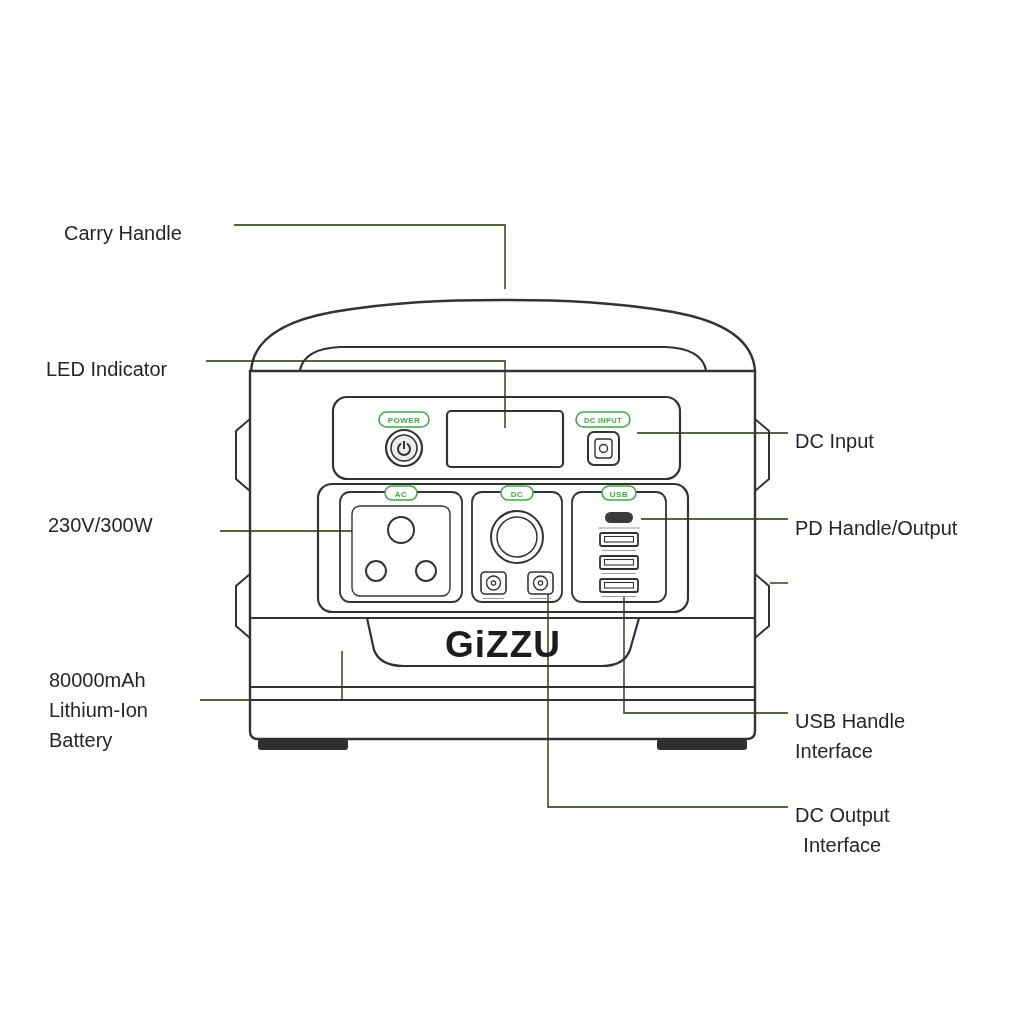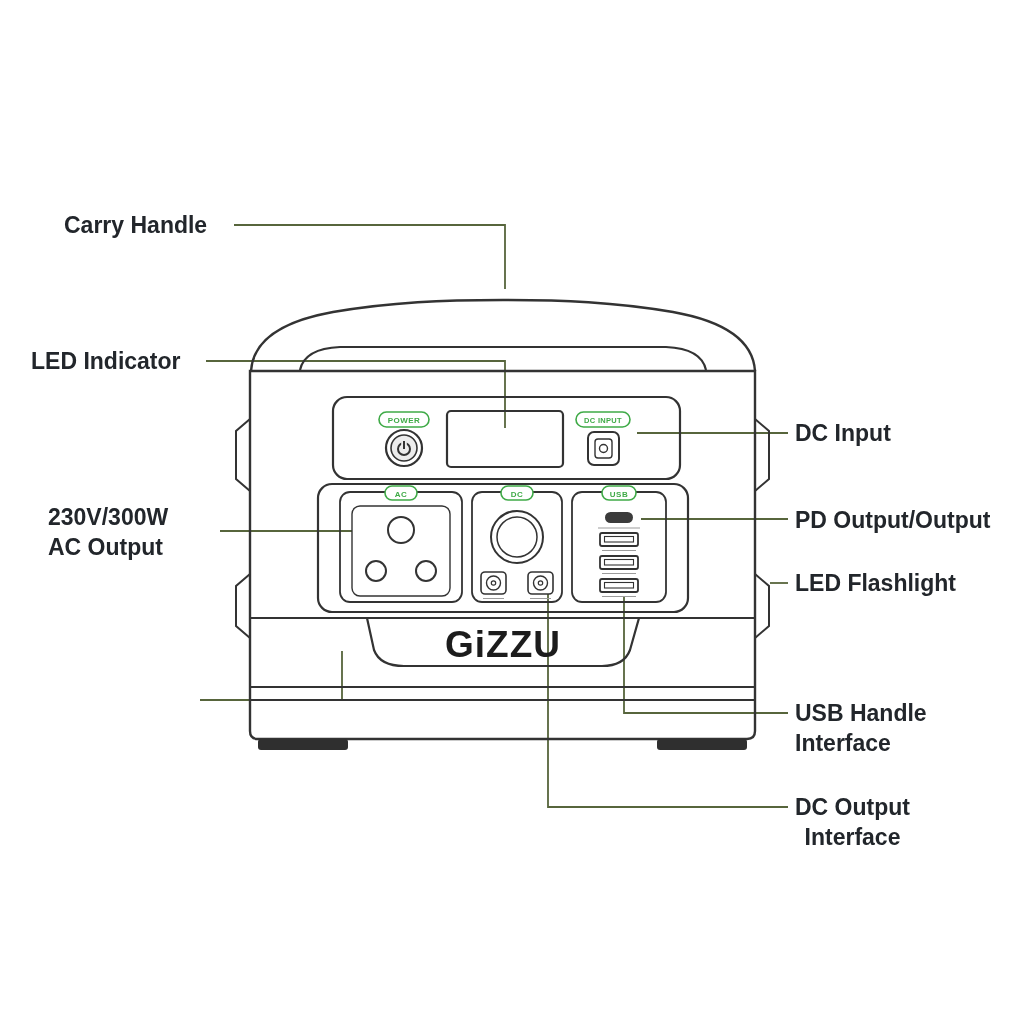--- a/index.html
+++ b/index.html
@@ -13,24 +13,25 @@
     position: relative;
     width: 1026px; height: 1026px;
     background: var(--background, #ffffff);
     overflow: hidden;
   }
   .stage svg { position: absolute; left: 0; top: 0; }
 
   .callout {
     position: absolute;
     color: var(--label-text, #22262b);
-    font-size: 23px;
-    font-weight: 700;
+    font-size: 20px;
+    font-weight: 400;
     line-height: 30px;
     white-space: nowrap;
+    margin-top: 8px;
   }
   .callout.center { text-align: left; }
   .callout span { display: block; }
 
   svg .ln     { stroke: var(--outline, #333333); }
   svg .leader { stroke: var(--leader-line, #57653c); stroke-width: 1.8; }
   svg .green-stroke { stroke: var(--accent-green, #3faa47); }
   svg .green-text   { fill: var(--accent-green, #3faa47); font-weight: 700; }
   svg .fine   { stroke: #9b9b9b; stroke-width: 1; }
   svg text    { font-family: "Liberation Sans", sans-serif; }
@@ -165,41 +166,42 @@
     <g>
       <path class="ln" fill="none" stroke-width="2.2" d="M 367 618 L 639 618 L 630 650 Q 624 666 602 666 L 404 666 Q 380 666 374 650 Z"></path>
       <text class="logo-text" x="503" y="657" font-size="37" text-anchor="middle">GiZZU</text>
     </g>
   </svg>
 
   <div class="callout" style="left:64px; top:210px;">
     <span>Carry Handle</span>
   </div>
 
-  <div class="callout" style="left:31px; top:346px;">
+  <div class="callout" style="left:46px; top:346px;">
     <span>LED Indicator</span>
   </div>
 
   <div class="callout center" style="left:48px; top:502px; width:165px;">
     <span>230V/300W</span>
-    <span>AC Output</span>
-  </div>
-
+  </div>
+
+  <div class="callout" style="left:49px; top:657px;">
+    <span>80000mAh</span>
+    <span>Lithium-Ion</span>
+    <span>Battery</span>
+  </div>
 
   <div class="callout" style="left:795px; top:418px;">
     <span>DC Input</span>
   </div>
 
   <div class="callout" style="left:795px; top:505px;">
-    <span>PD Output/Output</span>
-  </div>
-
-  <div class="callout" style="left:795px; top:568px;">
-    <span>LED Flashlight</span>
-  </div>
+    <span>PD Handle/Output</span>
+  </div>
+
 
   <div class="callout" style="left:795px; top:698px;">
     <span>USB Handle</span>
     <span>Interface</span>
   </div>
 
   <div class="callout" style="left:795px; top:792px;text-align:center;">
     <span>DC Output</span>
     <span>Interface</span>
   </div>

